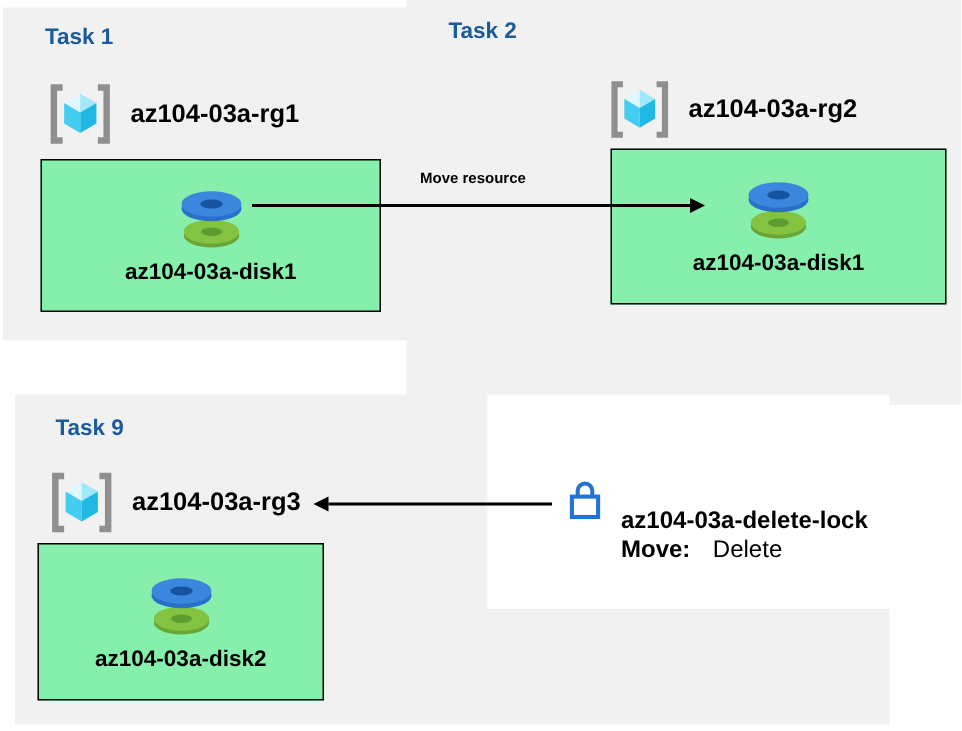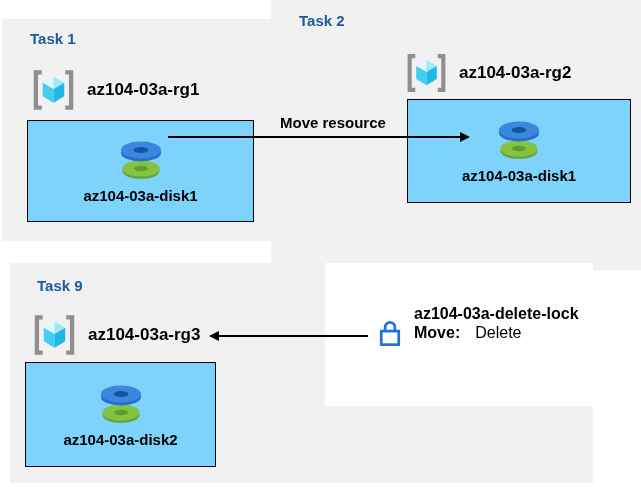--- a/index.html
+++ b/index.html
@@ -1,40 +1,40 @@
 <!DOCTYPE html>
 <html><head>
 <meta charset="utf-8">
 <style>
   html,body { margin:0; padding:0; background:#fff; }
   .canvas {
     position:relative; width:641px; height:487px; background:#ffffff;
     font-family:"Liberation Sans", sans-serif; overflow:hidden;
   }
   .panel { position:absolute; background:#f1f1f1; }
-  #task1-panel { left:2px;   top:19px;   width:292px; height:222px; }
+  #task1-panel { left:2px;   top:5px;   width:292px; height:222px; }
   #task2-panel { left:271px; top:0;     width:370px; height:270px; }
   #task3-panel { left:10px;  top:263px; width:583px; height:220px; }
 
   .panel-title {
     position:absolute; font-size:15px; font-weight:bold; color:#1b5a9b;
     white-space:nowrap;
   }
   #task1-panel .panel-title { left:28px; top:11px; }
   #task2-panel .panel-title { left:28px; top:12px; }
   #task3-panel .panel-title { left:27px; top:14px; }
 
   .rg-row { position:absolute; display:flex; align-items:center; gap:11px; }
   #task1-panel .rg-row { left:29px;  top:50px; }
   #task2-panel .rg-row { left:134px; top:53px; }
   #task3-panel .rg-row { left:22px;  top:51px; }
   .rg-name { font-size:17px; font-weight:bold; color:#000; white-space:nowrap; }
 
   .resource-box {
-    position:absolute; background:#7dd3fc; border:1.5px solid #000;
+    position:absolute; background:#86efac; border:1.5px solid #000;
     display:flex; flex-direction:column; align-items:center; justify-content:center;
     gap:7px; box-sizing:border-box;
   }
   #task1-panel .resource-box { left:25px;  top:101px; width:227px; height:102px; }
   #task2-panel .resource-box { left:136px; top:99px;  width:224px; height:104px; }
   #task3-panel .resource-box { left:15px;  top:99px;  width:191px; height:105px; }
   .disk-name { font-size:15px; font-weight:bold; color:#000; white-space:nowrap; }
 
   
   .lock-callout-area {
@@ -50,29 +50,29 @@
   }
   .arrow-head-left {
     width:0; height:0;
     border-right:10px solid #000; border-top:5px solid transparent; border-bottom:5px solid transparent;
   }
   #move-arrow { left:168px; top:132px; width:302px; }
   #lock-arrow { left:209px; top:331px; width:159px; }
 
   #move-arrow-label {
     position:absolute; left:280px; top:114px;
-    font-size:15px; font-weight:bold; color:#000; white-space:nowrap;
+    font-size:10px; font-weight:bold; color:#000; white-space:nowrap;
   }
 
   #lock-icon-box {
     position:absolute; left:371px; top:314px; width:37px; height:38px;
     background:#ffffff; display:flex; align-items:center; justify-content:center;
   }
   #lock-text {
-    position:absolute; left:414px; top:304px; line-height:19px;
+    position:absolute; left:414px; top:338px; line-height:19px;
     color:#000; white-space:nowrap;
   }
   #lock-name { font-size:16px; font-weight:bold; }
   #lock-type { font-size:16px; }
   #lock-type .t-label { font-weight:bold; }
   #lock-type .t-value { font-weight:normal; margin-left:15px; }
 </style>
 </head>
 <body>
 

